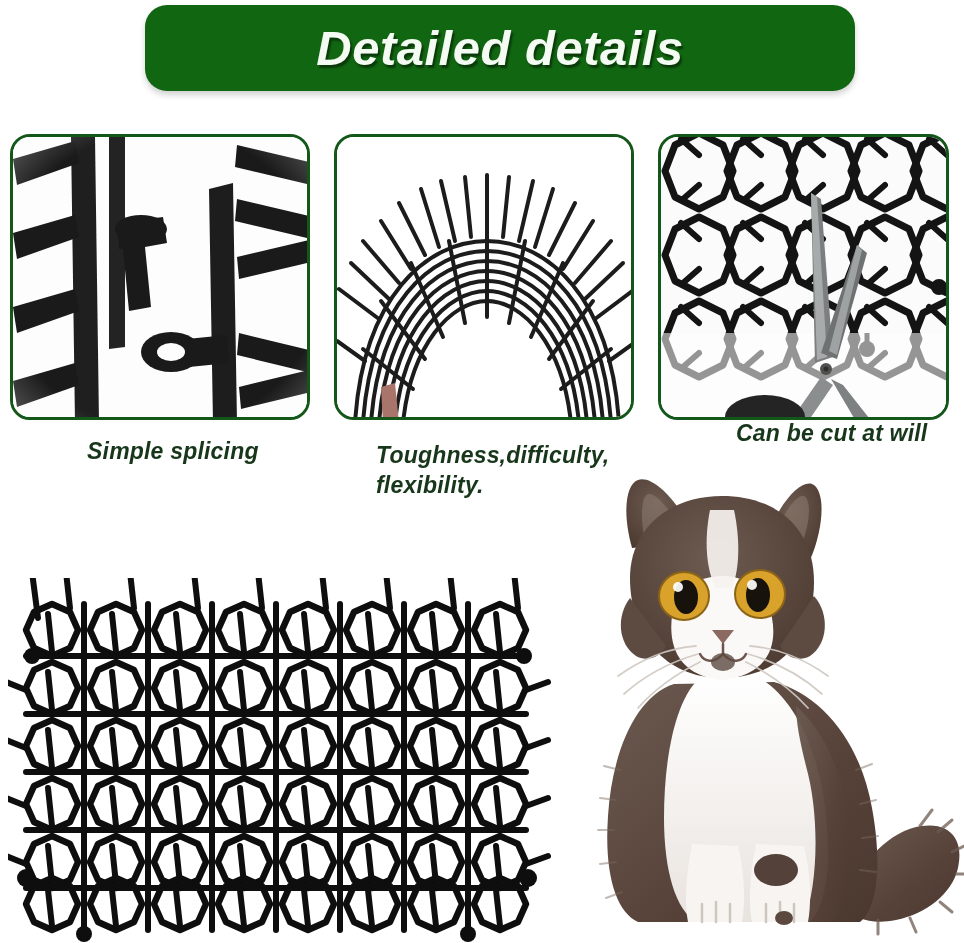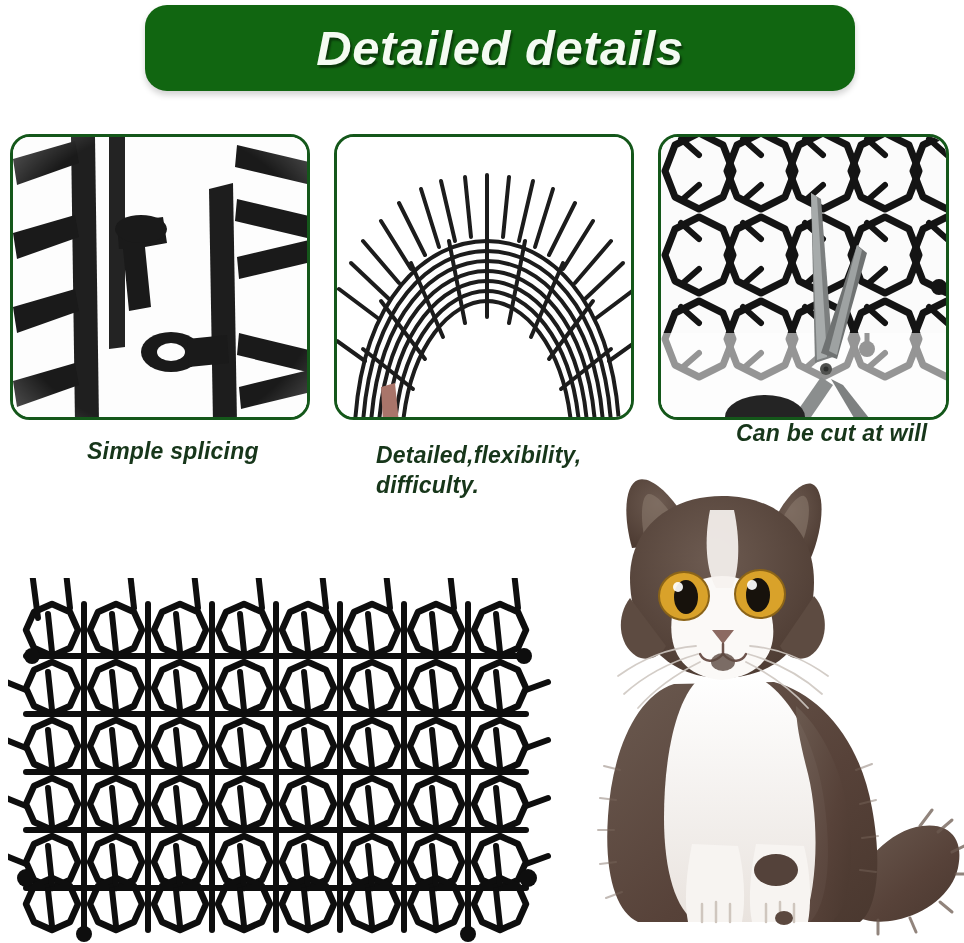--- a/index.html
+++ b/index.html
@@ -157,22 +157,22 @@
         <line x1="74" y1="132" x2="44" y2="84"></line>
         <line x1="226" y1="132" x2="256" y2="84"></line>
         <line x1="52" y1="162" x2="14" y2="126"></line>
         <line x1="248" y1="162" x2="286" y2="126"></line>
       </g>
 
       <path d="M44 250 L58 246 L62 286 L46 286 Z" fill="#a9756a"></path>
     </svg>
   </div>
   <div class="caption caption-2">
-    <div>Detailed,flexibility,</div>
-    <div>difficulty.</div>
+    <div>Toughness,difficulty,</div>
+    <div>flexibility.</div>
   </div>
 
   <div class="panel panel-3">
     <svg class="art" viewBox="0 0 291 286" width="291" height="286">
       <rect x="0" y="0" width="291" height="286" fill="#fbfbfb"></rect>
 
       <g stroke="#141414" stroke-width="7" fill="none" stroke-linejoin="round">
         <g>
           <polygon points="14,8 38,-4 62,8 72,34 62,60 38,72 14,60 4,34"></polygon>
           <polygon points="76,8 100,-4 124,8 134,34 124,60 100,72 76,60 66,34"></polygon>

